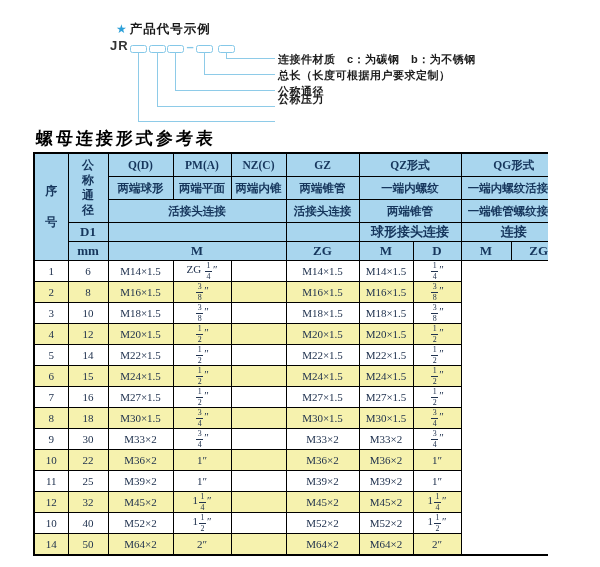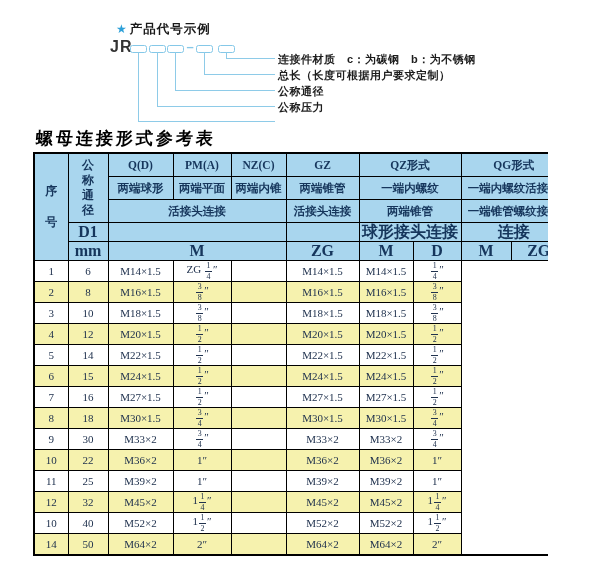--- a/index.html
+++ b/index.html
@@ -3,40 +3,40 @@
 <meta charset="utf-8">
 <style>
   html,body{margin:0;padding:0;background:#fff;}
   .page{
     position:relative;width:548px;height:567px;background:#fff;overflow:hidden;
     font-family:"Liberation Sans","DejaVu Sans",sans-serif;color:#1a1a1a;
   }
   
   .diagram-title{position:absolute;left:116px;top:21px;font-size:12.5px;font-weight:bold;letter-spacing:1px;}
   .diagram-title .star{color:#2da0d8;margin-right:2px;font-size:12px;}
-  .code-prefix{position:absolute;left:110px;top:38px;font-size:16px;font-weight:bold;color:#333;letter-spacing:1px;}
+  .code-prefix{position:absolute;left:110px;top:38px;font-size:13px;font-weight:bold;color:#333;letter-spacing:1px;}
   .code-box{position:absolute;top:45px;width:15px;height:6px;border:1.5px solid #85c8e8;border-radius:2.5px;background:#fff;}
   .code-dash{position:absolute;left:184px;top:39px;width:12px;font-size:13px;font-weight:bold;color:#85c8e8;text-align:center;}
   .conn{position:absolute;border-left:1.5px solid #8ecbe8;border-bottom:1.5px solid #8ecbe8;}
   .dlabel{position:absolute;left:278px;font-size:11px;font-weight:600;color:#1d1d1d;white-space:nowrap;letter-spacing:0.5px;}
   
   .table-title{
     position:absolute;left:36px;top:127px;font-size:17px;font-weight:bold;color:#000;
     font-family:"DejaVu Serif","Liberation Serif",serif;letter-spacing:3px;transform:skewX(-4deg);
   }
   
   table.ref{
     position:absolute;left:33px;top:152px;width:535px;border-collapse:collapse;table-layout:fixed;
     font-family:"Liberation Serif","DejaVu Serif",serif;
   }
   table.ref th,table.ref td{border:1px solid #000;padding:0;text-align:center;vertical-align:middle;overflow:hidden;}
   table.ref{border:2px solid #000;}
   thead th{background:#a9d6ee;color:#16365c;font-weight:bold;font-size:11.5px;line-height:1.1;}
   thead tr.hr-big th{height:22px;}
-  thead tr.hr-small th{height:18px;font-size:16px;text-align:center;}
+  thead tr.hr-small th{height:18px;font-size:13px;text-align:center;}
   tbody td{height:20px;font-size:11px;color:#20324e;background:#fff;line-height:1;}
   tbody tr.alt td{background:#f6f2ae;}
   .vert{display:inline-block;width:1.1em;word-break:break-all;line-height:1.25;font-size:12px;}
   .vert-serial{line-height:2.6;}
   
   .frac{display:inline-block;vertical-align:middle;text-align:center;font-size:0.72em;line-height:1.15;margin:0 1px;}
   .frac .fn{display:block;border-bottom:1px solid currentColor;padding:0 1.5px;}
   .frac .fd{display:block;padding:0 1.5px;}
 </style>
 </head>
@@ -57,21 +57,21 @@
 
   <div class="conn" style="left:226px;top:52px;width:48px;height:6px"></div>
   <div class="conn" style="left:204px;top:52px;width:70px;height:22px"></div>
   <div class="conn" style="left:175px;top:52px;width:99px;height:38px"></div>
   <div class="conn" style="left:157px;top:52px;width:117px;height:54px"></div>
   <div class="conn" style="left:138px;top:52px;width:136px;height:69px"></div>
 
   <div class="dlabel" style="top:68px">总长（长度可根据用户要求定制）</div>
   <div class="dlabel" style="top:52px">连接件材质　c：为碳钢　b：为不锈钢</div>
   <div class="dlabel" style="top:84px">公称通径</div>
-  <div class="dlabel" style="top:100px">公称压力</div>
+  <div class="dlabel" style="top:92px">公称压力</div>
 
   <div class="table-title">螺母连接形式参考表</div>
 
   <table class="ref">
     <colgroup>
       <col style="width:34px">
         <col style="width:40px">
         <col style="width:65px">
         <col style="width:58px">
       <col style="width:55px">

